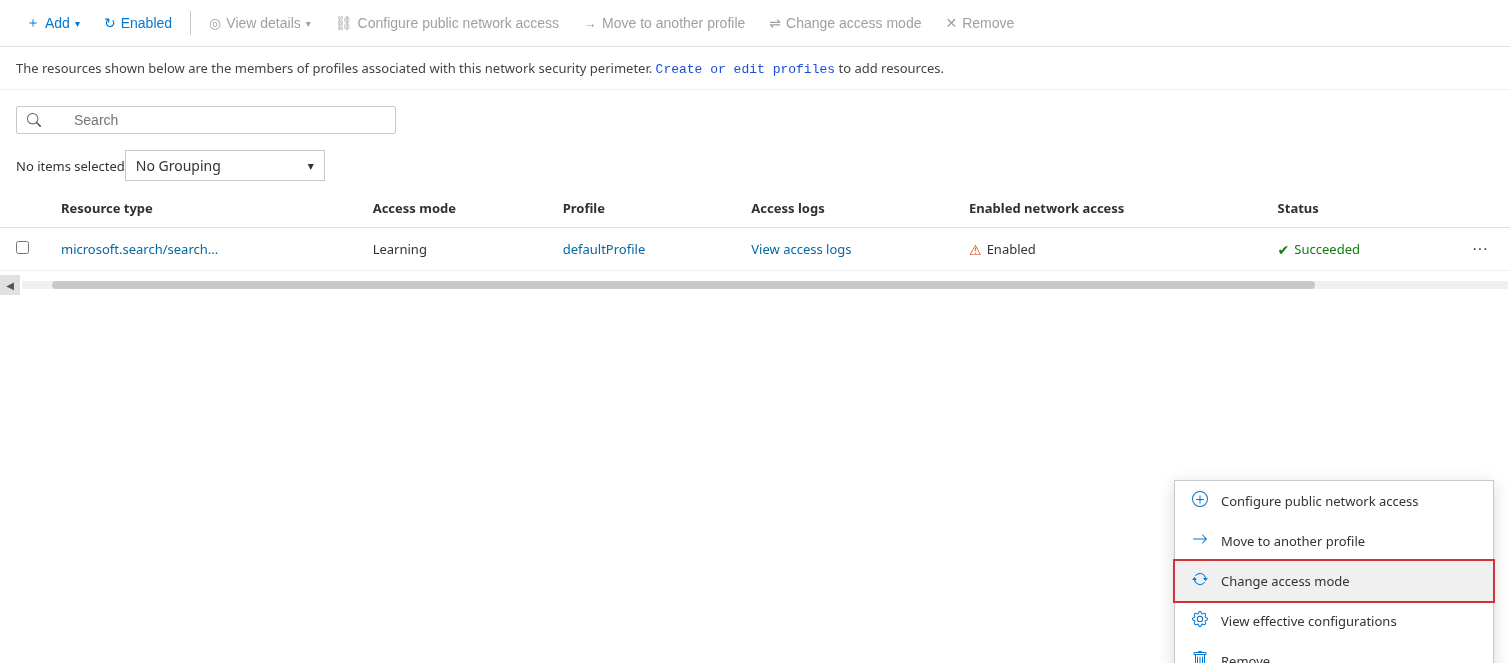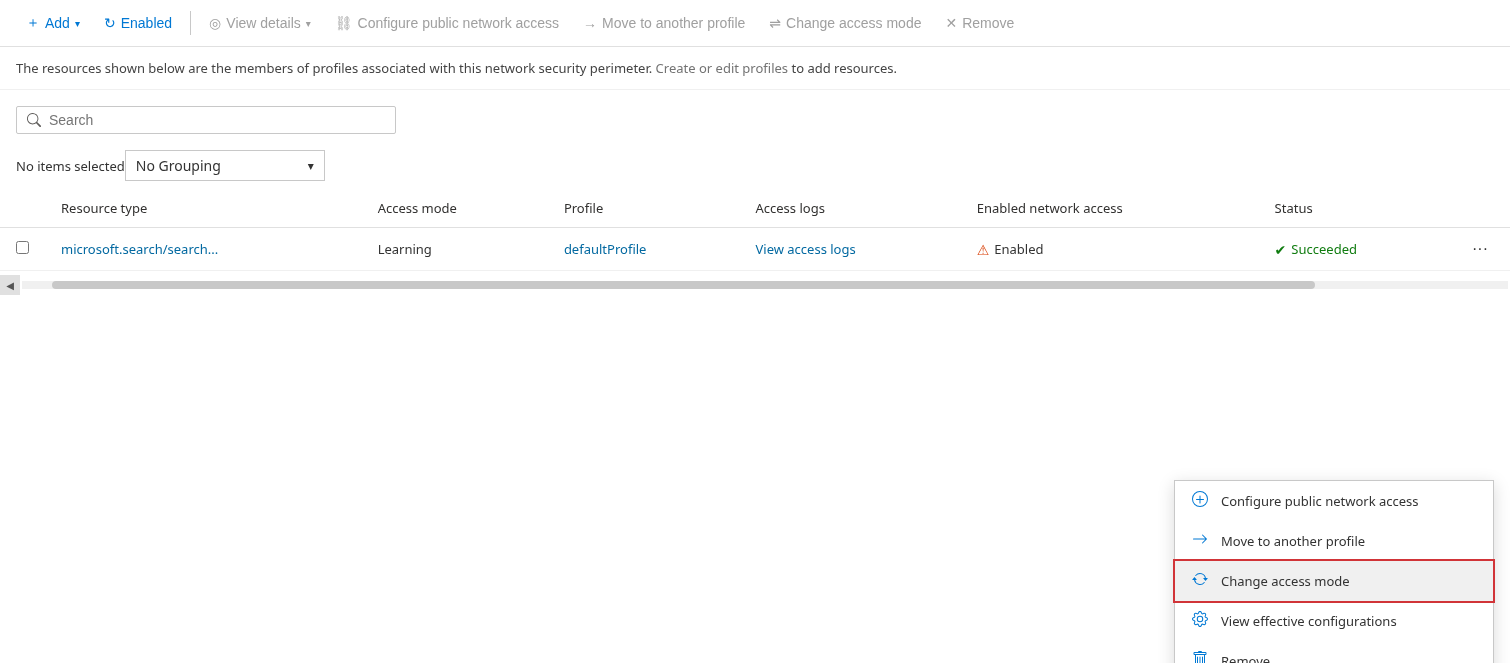--- a/index.html
+++ b/index.html
@@ -51,22 +51,23 @@
     }
 
     
     .info-bar {
       padding: 12px 16px;
       font-size: 13px;
       color: #444;
       border-bottom: 1px solid #f0f0f0;
     }
     .info-bar a {
-      color: #737373;
+      color: #1d4ed8;
       text-decoration: none;
+      font-family: Liberation Mono, monospace;
     }
 
     
     .search-section {
       padding: 16px 16px 8px 16px;
     }
     .search-box {
       display: flex;
       align-items: center;
       border: 1px solid #c8c8c8;
@@ -74,20 +75,21 @@
       width: 380px;
       border-radius: 2px;
       gap: 8px;
     }
     .search-box input {
       border: none;
       outline: none;
       font-size: 14px;
       color: #6d28d9;
       width: 100%;
+      margin-left: 25px;
     }
     .search-icon-svg {
       color: #605e5c;
       flex-shrink: 0;
     }
 
     
     .status-bar {
       display: flex;
       align-items: center;
@@ -114,21 +116,21 @@
       position: relative;
     }
     table {
       width: 100%;
       border-collapse: collapse;
       min-width: 900px;
     }
     thead th {
       text-align: left;
       padding: 10px 16px;
-      font-weight: 400;
+      font-weight: 700;
       font-size: 13px;
       color: #323130;
       border-bottom: 1px solid #e0e0e0;
       white-space: nowrap;
     }
     tbody td {
       padding: 10px 16px;
       font-size: 13px;
       color: #333;
       border-bottom: 1px solid #f0f0f0;

